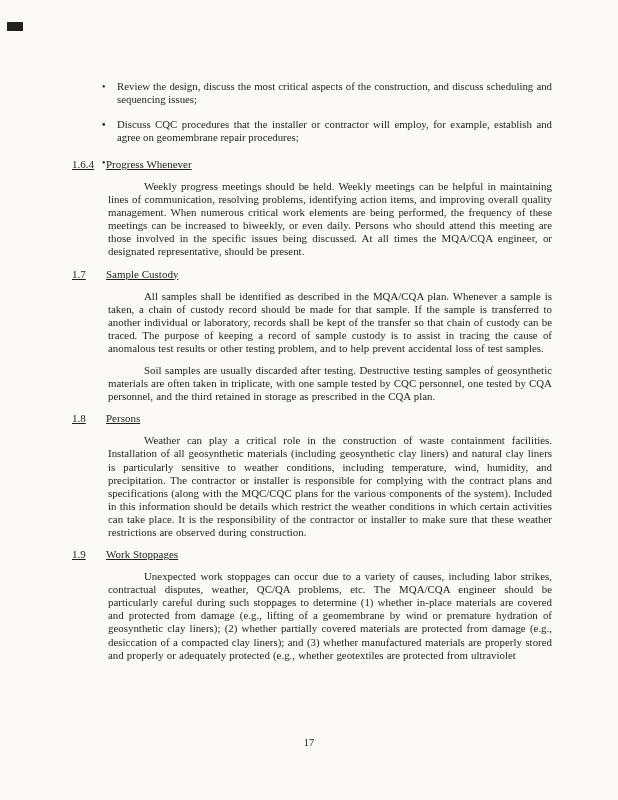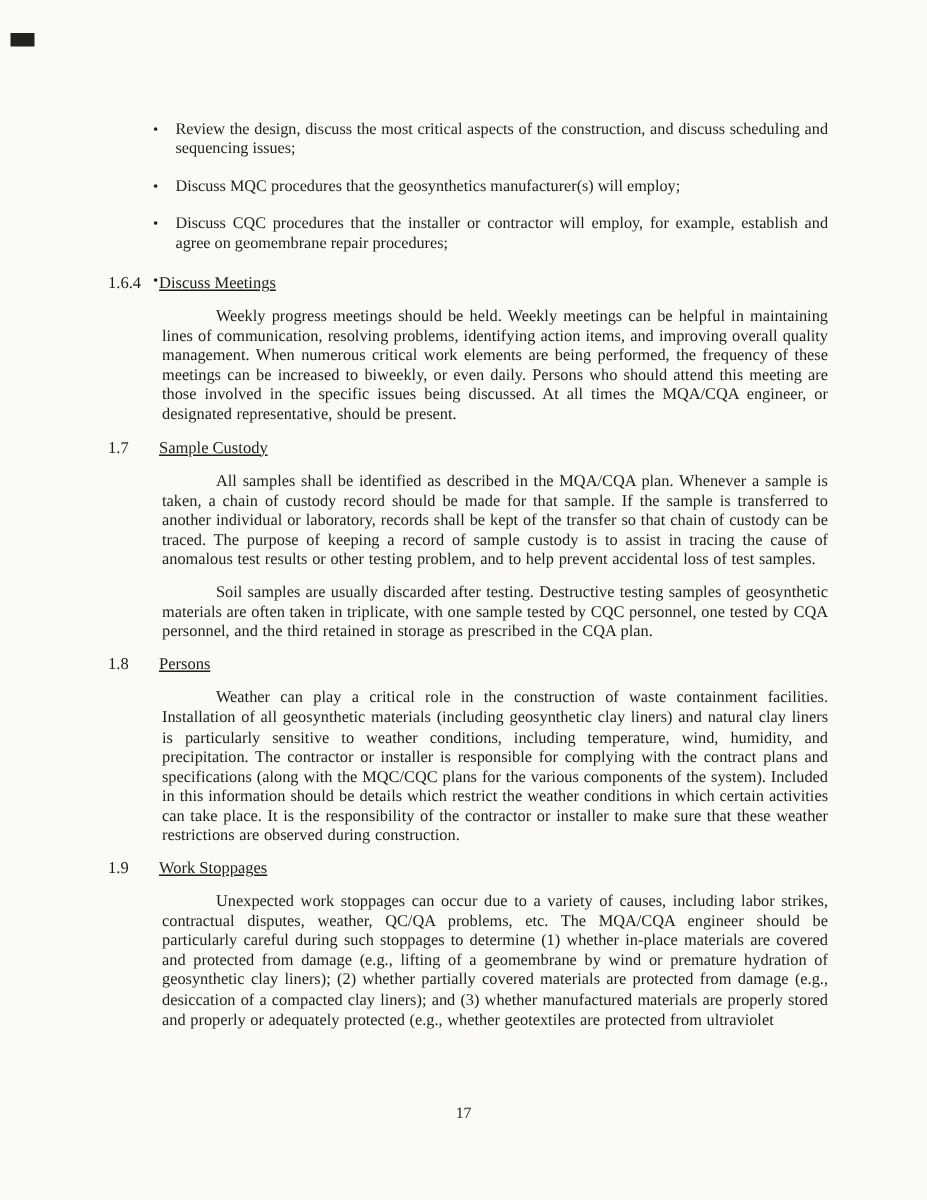--- a/index.html
+++ b/index.html
@@ -48,20 +48,21 @@
   .sec-heading {
     font-size: 11px;
     line-height: 13px;
     margin-top: 9px;
     margin-bottom: 9px;
     white-space: nowrap;
   }
   .sec-num {
     display: inline-block;
     min-width: 34px;
+    text-decoration: underline;
   }
   .sec-title {
     text-decoration: underline;
   }
   .section p {
     font-size: 10.9px;
     line-height: 13.1px;
     text-align: justify;
     text-indent: 36px;
     margin-bottom: 9px;
@@ -84,34 +85,33 @@
 
   <div class="scan-mark"></div>
 
   <ul class="bullets">
     <li>
       <span class="marker">•</span>
       <span>Review the design, discuss the most critical aspects of the construction, and discuss scheduling and sequencing issues;</span>
     </li>
     <li>
       <span class="marker">•</span>
-      <span>Discuss MQC procedures that the geosynthetics manufacturer(s) will employ;</span>
     </li>
     <li>
       <span class="marker">•</span>
       <span>Discuss CQC procedures that the installer or contractor will employ, for example, establish and agree on geomembrane repair procedures;</span>
     </li>
     <li>
       <span class="marker">•</span>
     </li>
   </ul>
 
   <div class="section">
     <div class="sec-heading">
-      <span class="sec-num">1.6.4</span><span class="sec-title">Discuss Meetings</span>
+      <span class="sec-num">1.6.4</span><span class="sec-title">Progress Whenever</span>
     </div>
     <p>Weekly progress meetings should be held. Weekly meetings can be helpful in maintaining lines of communication, resolving problems, identifying action items, and improving overall quality management. When numerous critical work elements are being performed, the frequency of these meetings can be increased to biweekly, or even daily. Persons who should attend this meeting are those involved in the specific issues being discussed. At all times the MQA/CQA engineer, or designated representative, should be present.</p>
   </div>
 
   <div class="section">
     <div class="sec-heading">
       <span class="sec-num">1.7</span><span class="sec-title">Sample Custody</span>
     </div>
     <p>All samples shall be identified as described in the MQA/CQA plan. Whenever a sample is taken, a chain of custody record should be made for that sample. If the sample is transferred to another individual or laboratory, records shall be kept of the transfer so that chain of custody can be traced. The purpose of keeping a record of sample custody is to assist in tracing the cause of anomalous test results or other testing problem, and to help prevent accidental loss of test samples.</p>
     <p>Soil samples are usually discarded after testing. Destructive testing samples of geosynthetic materials are often taken in triplicate, with one sample tested by CQC personnel, one tested by CQA personnel, and the third retained in storage as prescribed in the CQA plan.</p>

